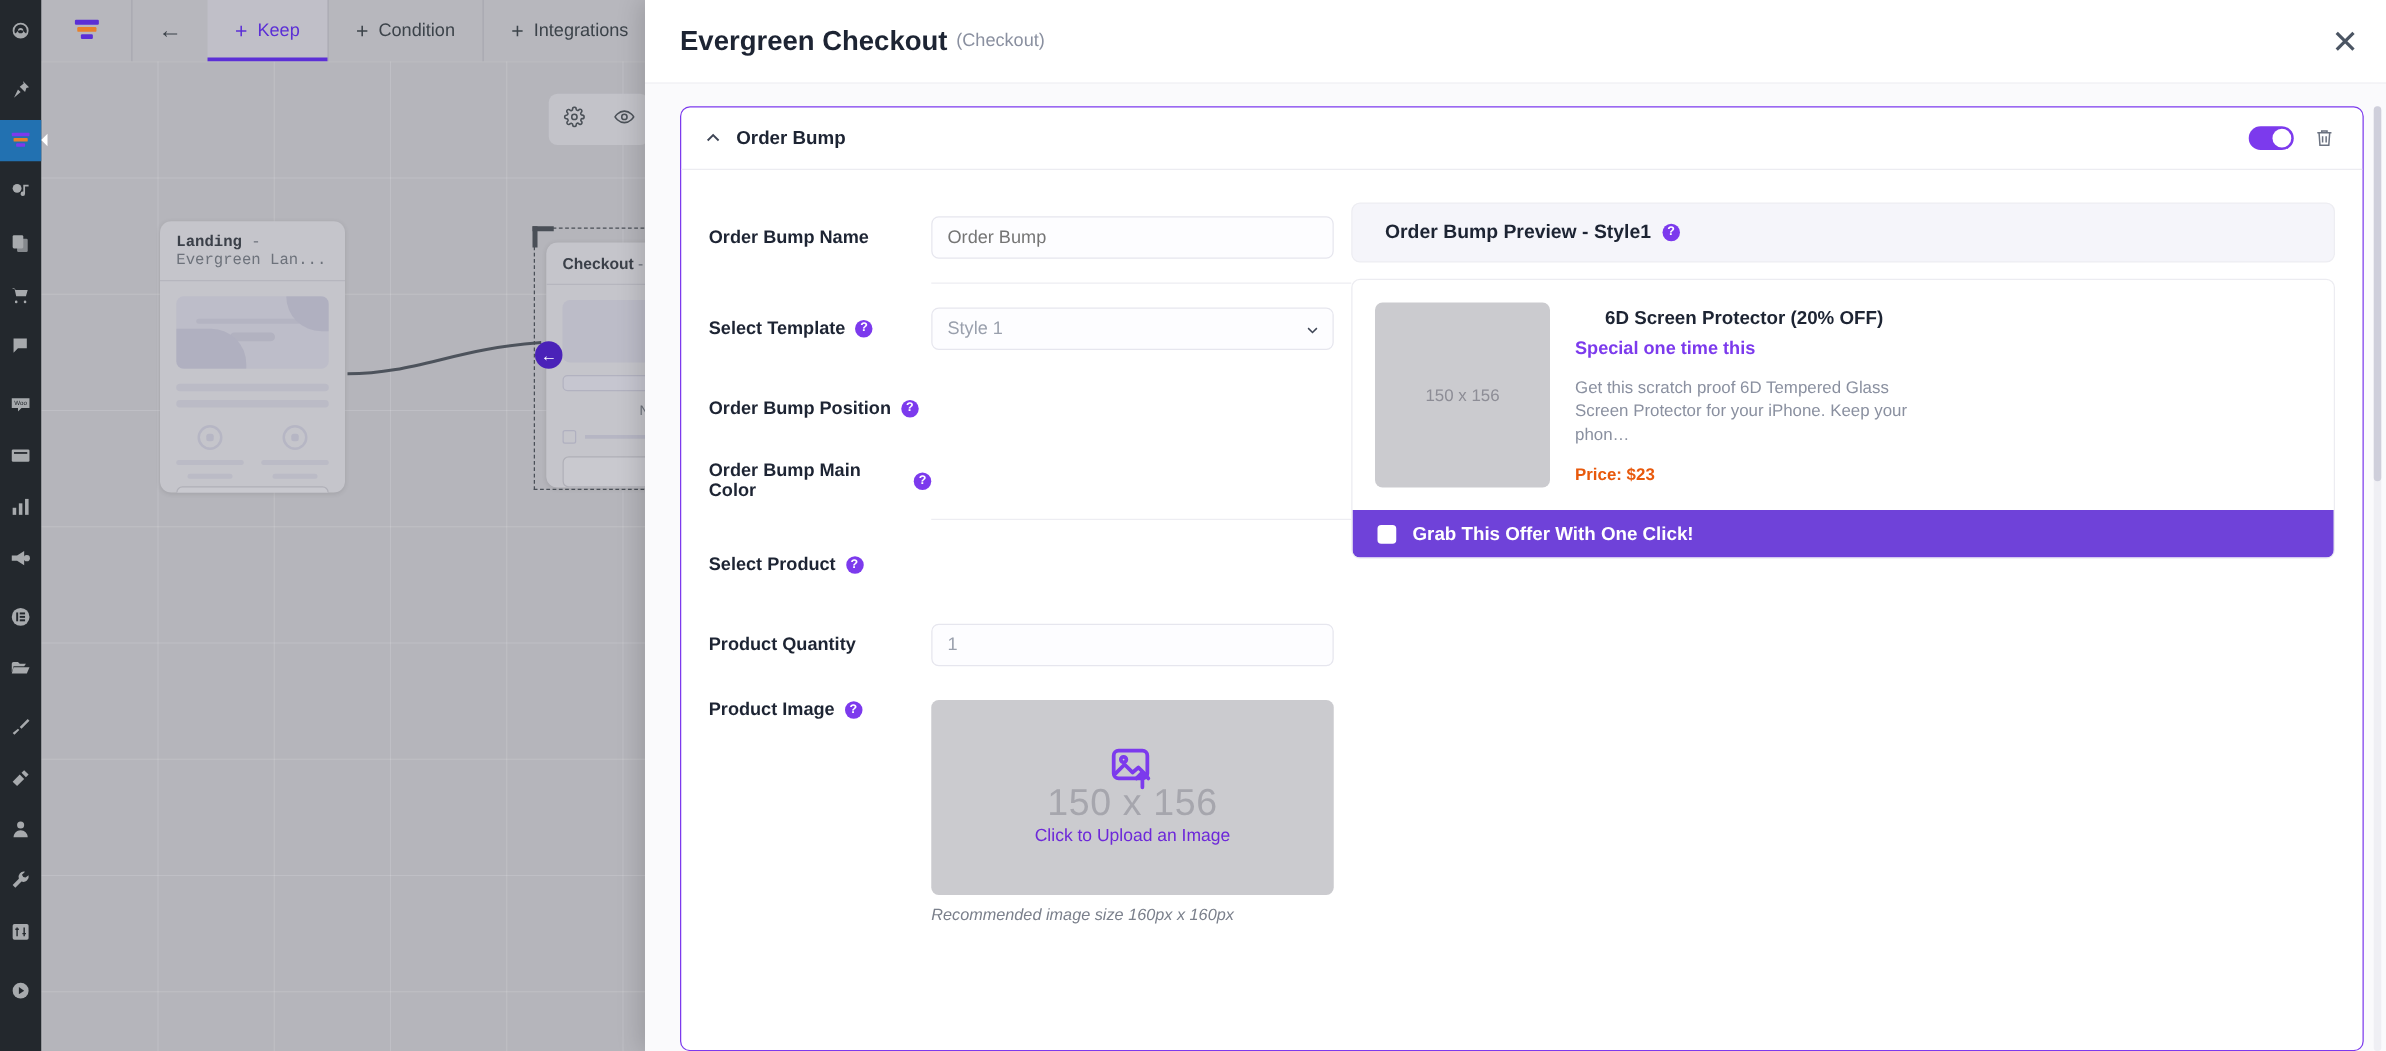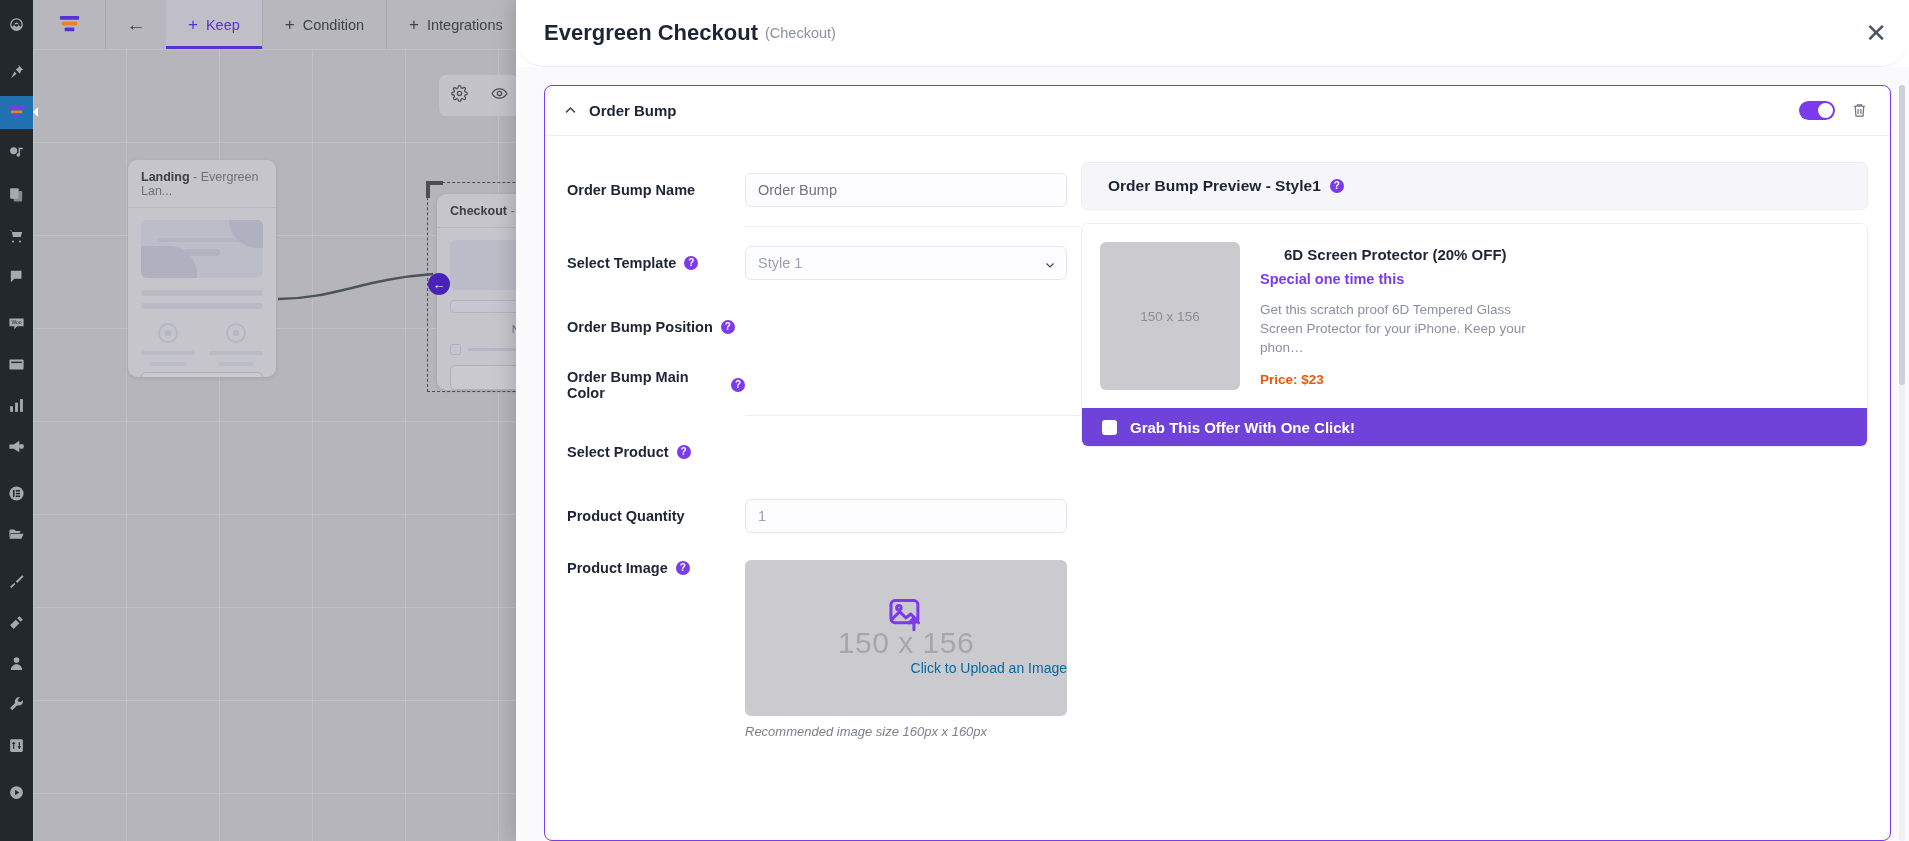--- a/index.html
+++ b/index.html
@@ -156,21 +156,21 @@
 
   
   .modal {
     position: absolute; left: 516px; top: 0; width: 1393px; height: 841px;
     background: #fff; z-index: 60;
     box-shadow: -4px 0 18px rgba(0,0,0,.15);
     display: flex; flex-direction: column;
   }
   .modal-head {
     height: 67px; flex: none; display: flex; align-items: center;
-    padding: 0 0 0 28px; border-bottom: 1px solid #ececf1; border-radius: 28px;
+    padding: 0 0 0 28px; border-bottom: 1px solid #ececf1;
   }
   .modal-title { font-size: 22px; font-weight: 700; color: #1d2433; }
   .modal-sub { font-size: 14.5px; color: #8a90a0; margin-left: 7px; }
   .modal-close {
     margin-left: auto; margin-right: 22px; color: #4b5563;
     font-size: 26px; line-height: 1; font-weight: 300; cursor: pointer;
   }
   .modal-body {
     flex: 1; overflow: hidden; background: #fafafc;
     padding: 18px 0 0 28px; position: relative;
@@ -247,22 +247,22 @@
   .drop {
     width: 322px; height: 156px; background: #cbcbcf; border-radius: 6px;
     position: relative; display: flex; align-items: center; justify-content: center;
     cursor: pointer; overflow: hidden;
   }
   .drop .dim {
     font-size: 30px; color: #a6a6ad; position: absolute;
     top: 66px; left: 0; right: 0; text-align: center; letter-spacing: .5px;
   }
   .drop .hint {
-    font-size: 14px; color: #0369a1; position: absolute;
-    top: 100px; left: 0; right: 0; text-align: right;
+    font-size: 14px; color: #6d28d9; position: absolute;
+    top: 100px; left: 0; right: 0; text-align: center;
   }
   .drop .upic { position: relative; z-index: 2; top: -22px; }
   .reco { font-size: 13px; font-style: italic; color: #7b808c; margin-top: 8px; }
 
   
   .prev-head {
     background: #f5f5fa; border: 1px solid #ededf2; border-radius: 7px;
     height: 48px; display: flex; align-items: center; padding: 0 26px; gap: 9px;
   }
   .prev-head-title { font-size: 15.5px; font-weight: 700; color: #1d2433; }
@@ -507,21 +507,21 @@
       <span><svg viewBox="0 0 24 24" fill="none" stroke="currentColor" stroke-width="1.8">
             <circle cx="12" cy="12" r="3"></circle>
             <path d="M19.4 15a1.6 1.6 0 00.3 1.8l.1.1a2 2 0 11-2.8 2.8l-.1-.1a1.6 1.6 0 00-1.8-.3 1.6 1.6 0 00-1 1.5V21a2 2 0 11-4 0v-.1a1.6 1.6 0 00-1-1.5 1.6 1.6 0 00-1.8.3l-.1.1a2 2 0 11-2.8-2.8l.1-.1a1.6 1.6 0 00.3-1.8 1.6 1.6 0 00-1.5-1H3a2 2 0 110-4h.1a1.6 1.6 0 001.5-1 1.6 1.6 0 00-.3-1.8l-.1-.1a2 2 0 112.8-2.8l.1.1a1.6 1.6 0 001.8.3H9a1.6 1.6 0 001-1.5V3a2 2 0 114 0v.1a1.6 1.6 0 001 1.5 1.6 1.6 0 001.8-.3l.1-.1a2 2 0 112.8 2.8l-.1.1a1.6 1.6 0 00-.3 1.8V9a1.6 1.6 0 001.5 1H21a2 2 0 110 4h-.1a1.6 1.6 0 00-1.5 1z"></path>
           </svg></span>
       <span><svg viewBox="0 0 24 24" fill="none" stroke="currentColor" stroke-width="1.8">
             <path d="M1.5 12S5 5.5 12 5.5 22.5 12 22.5 12 19 18.5 12 18.5 1.5 12 1.5 12z"></path>
             <circle cx="12" cy="12" r="3"></circle>
           </svg></span>
     </div>
 
-    <div class="node" style="left:95px; top:111px; width:148px; height:217px;">
+    <div class="node" style="left:95px; top:128px; width:148px; height:217px;font-family:Liberation Mono, monospace;">
       <div class="node-head">
         <b>Landing</b>
         <span> - <span>Evergreen Lan...</span></span>
       </div>
       <div class="node-body">
         <div class="sk-hero">
           <div class="sk-dash" style="margin-top:18px;"></div>
           <div class="sk-pill"></div>
         </div>
         <div class="sk sk-line" style="width:100%"></div>

